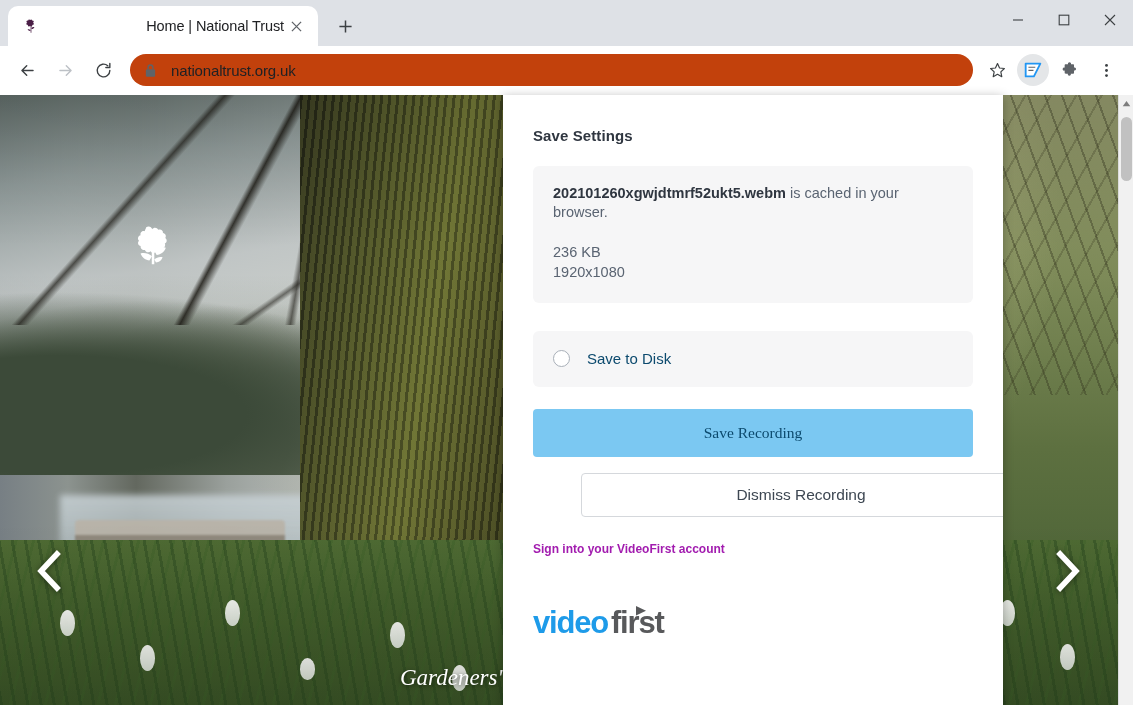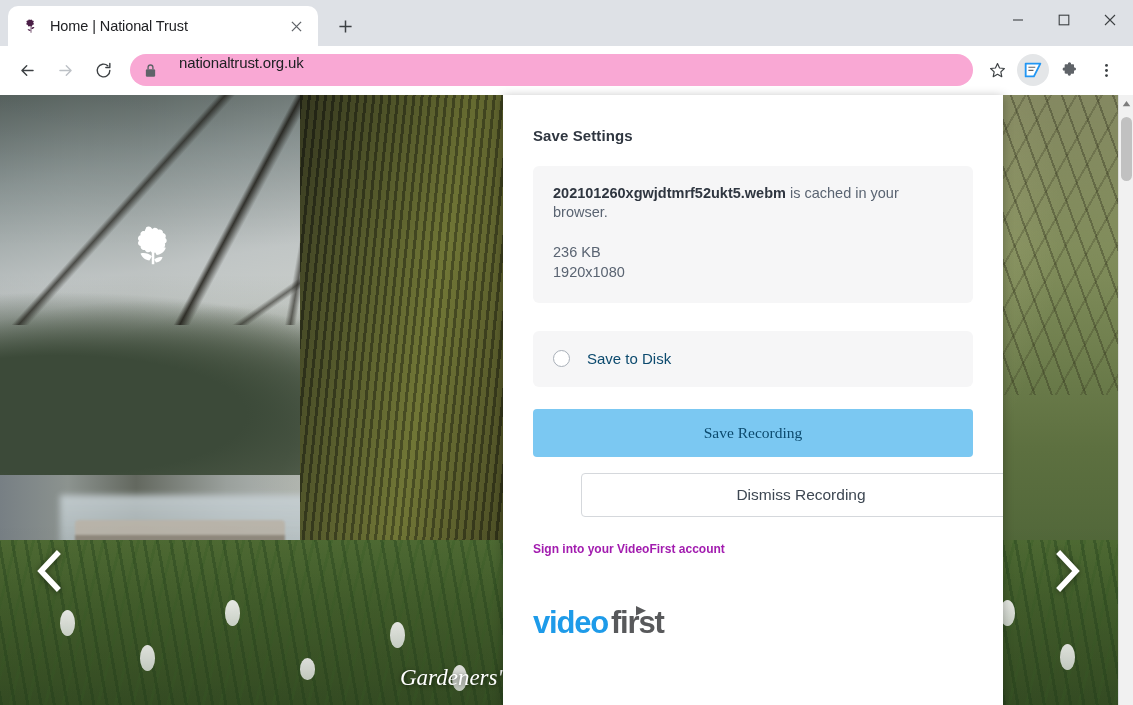--- a/index.html
+++ b/index.html
@@ -11,21 +11,21 @@
     -webkit-font-smoothing:antialiased;
   }
 
   
   .browser { position:relative; width:1133px; height:705px; overflow:hidden; background:#dee1e6; }
 
   
   .tabstrip {
     position:absolute; top:0; left:0; width:1133px; height:46px;
     background:#dee1e6;
-    display:flex; align-items:flex-end;
+    display:flex; align-items:flex-end;text-align:right;
   }
   .tab {
     position:relative;
     margin-left:8px;
     width:310px; height:40px;
     background:#ffffff;
     border-radius:10px 10px 0 0;
     display:flex; align-items:center;
     padding:0 10px 0 14px;
     cursor:default;
@@ -60,24 +60,23 @@
     padding:0 8px;
     border-bottom:1px solid #ffffff;
   }
   .tb-btn {
     width:32px; height:32px; margin:0 3px;
     display:flex; align-items:center; justify-content:center;
     border-radius:50%; cursor:pointer; flex:0 0 32px;
   }
   .omnibox {
     flex:1 1 auto; height:32px; margin:0 6px 0 8px;
-    background:#f9a8d4; border-radius:16px;
-    display:flex; padding:0 14px;
+    background:#c2410c; border-radius:16px;
+    display:flex; align-items:center; padding:0 14px;
     cursor:text;
-    gap:8px;
   }
   .omnibox .lock { margin-right:14px; display:flex; align-items:center; }
   .omnibox .urltext { font-size:15px; color:#202124; letter-spacing:-0.15px; }
   .ext-group { display:flex; align-items:center; }
   .ext-btn {
     width:32px; height:32px; margin:0 2px;
     display:flex; align-items:center; justify-content:center;
     border-radius:50%; cursor:pointer;
   }
   .ext-btn.active { background:#e4e6e8; }

